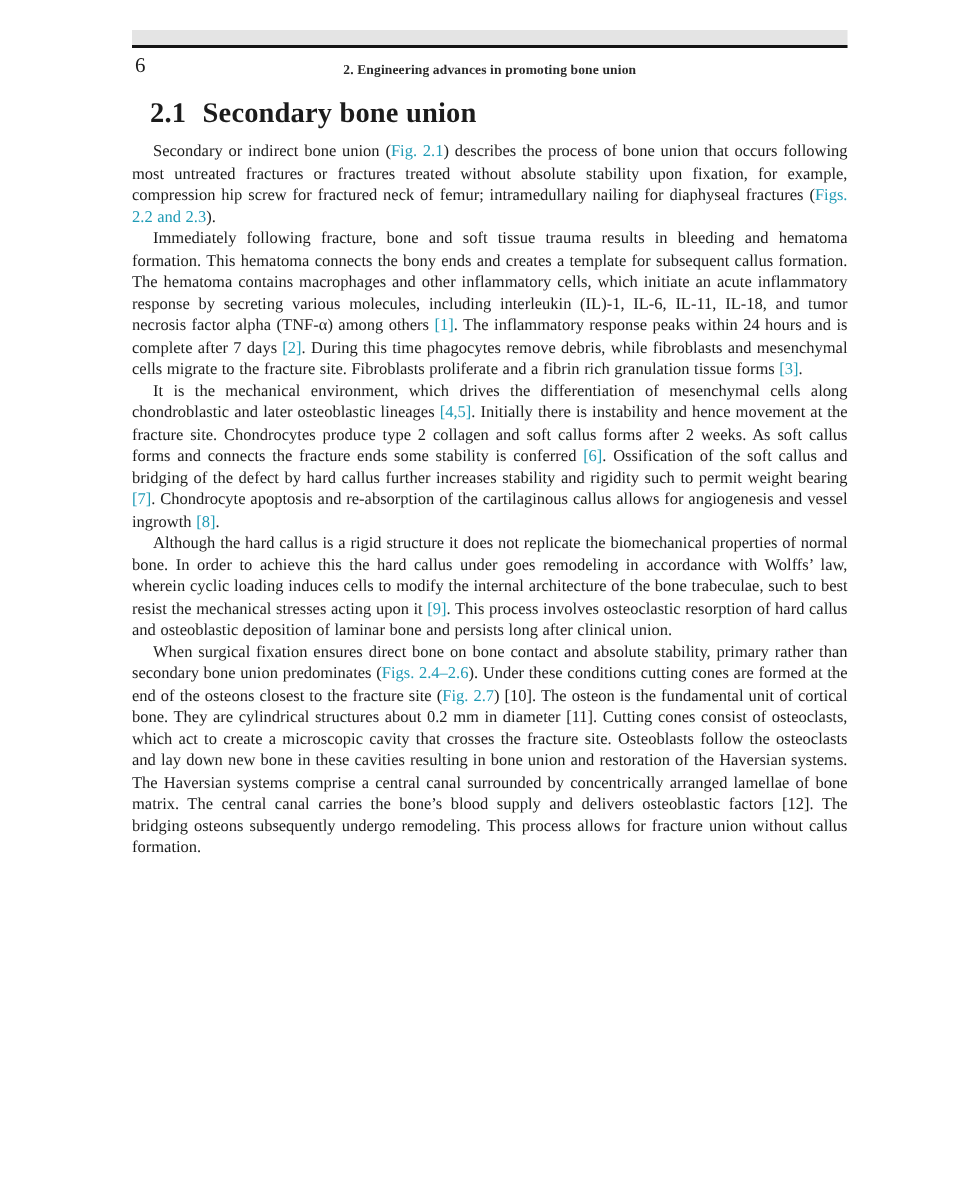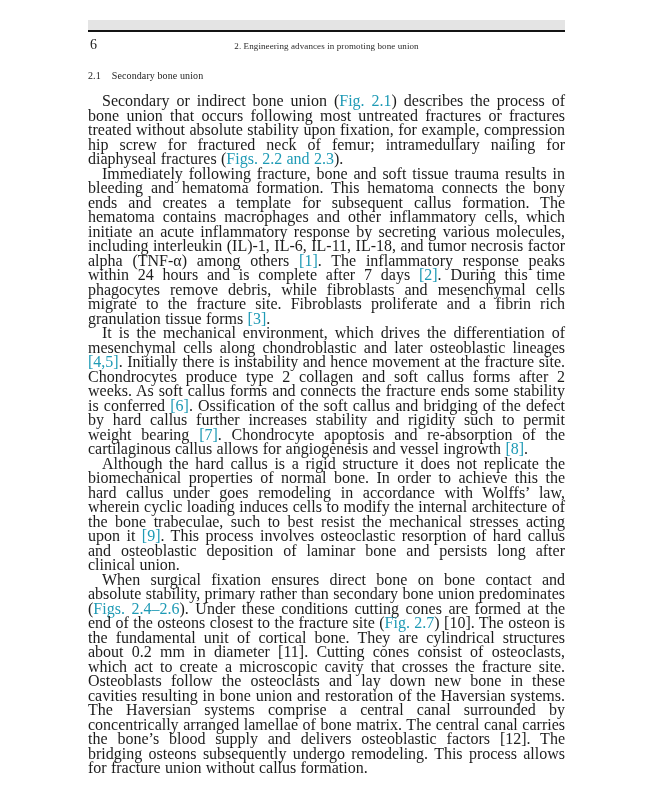--- a/index.html
+++ b/index.html
@@ -33,33 +33,34 @@
     line-height: 16px;
   }
   .running-title {
     position: absolute;
     left: 0; right: 0;
     top: 6px;
     text-align: center;
     font-size: 9px;
     color: #2a2a2a;
     letter-spacing: 0.1px;
+    font-weight: bold;
   }
   h2.section-heading {
-    font-size: 10px;
-    font-weight: normal;
-    margin: 9px 0 10px 0;
+    font-size: 19px;
+    font-weight: bold;
+    margin: 9px 0 10px 12px;
     line-height: 16px;
     letter-spacing: 0.1px;
   }
   h2.section-heading .sec-num { margin-right: 11px; }
   h2#heading-2-2 { margin-top: 22px; }
   p.body-para {
     margin: 0;
-    font-size: 16px;
+    font-size: 11px;
     line-height: 14.5px;
     text-align: justify;
     text-indent: 14px;
     word-spacing: 0.3px;
   }
   .link { color: var(--link-color); cursor: pointer; }
 </style>
 </head>
 <body>
 

